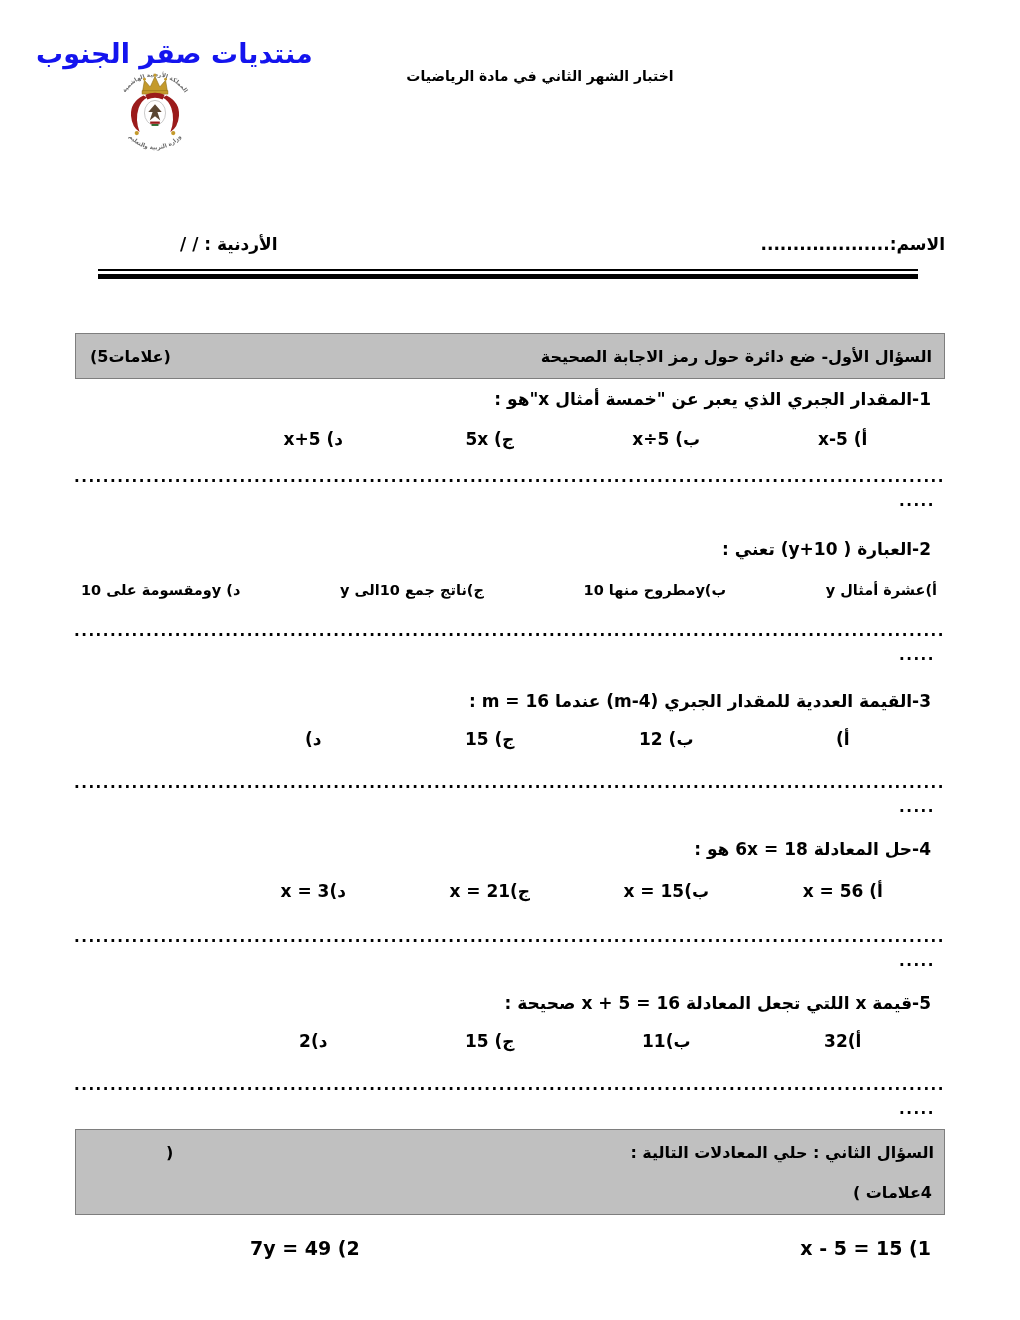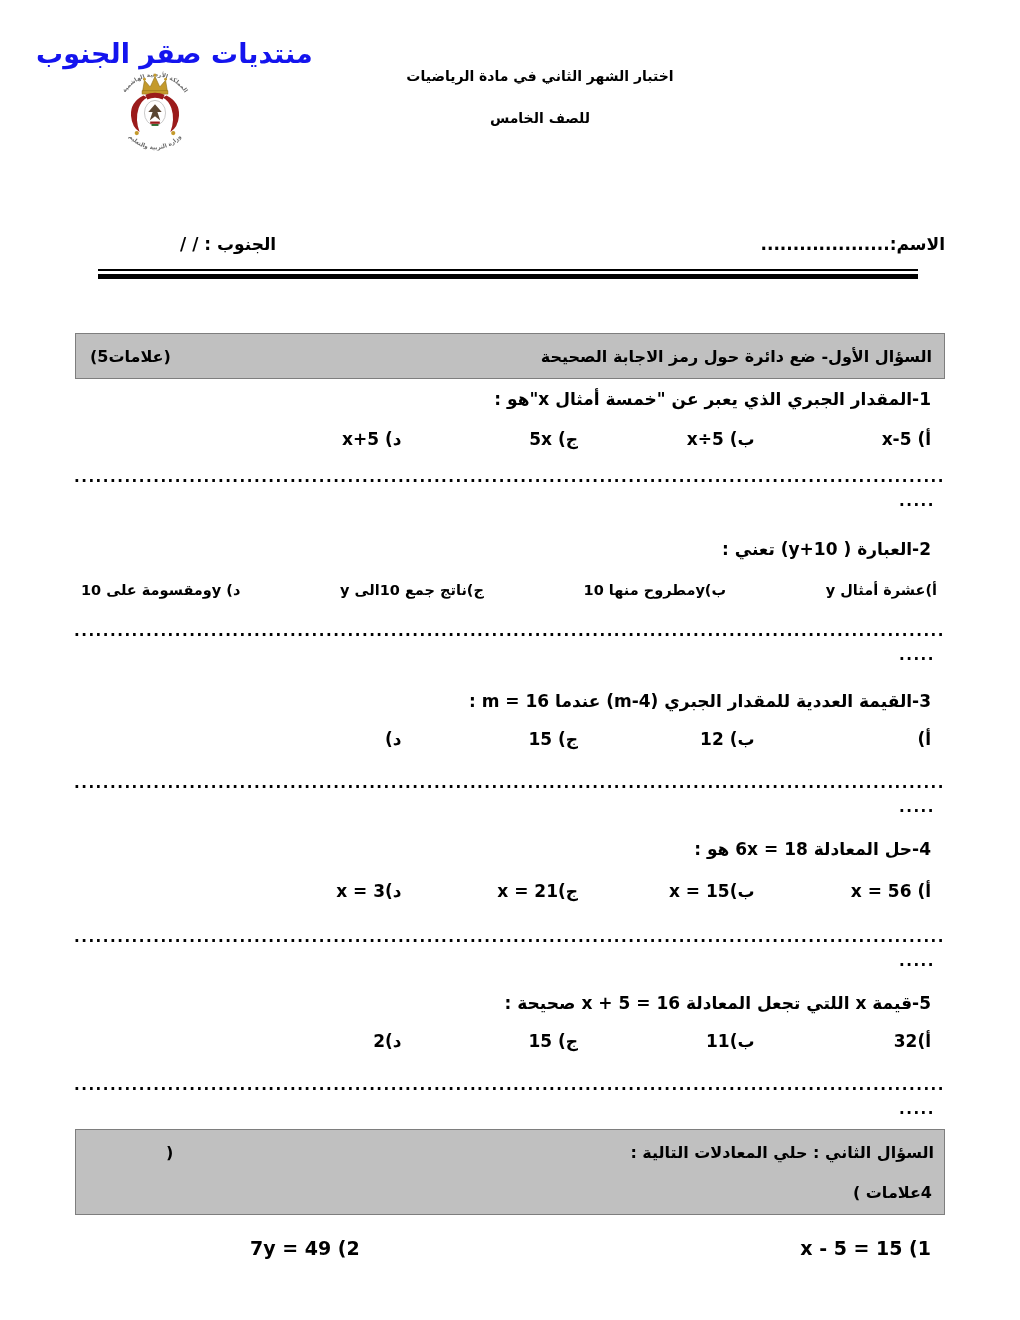--- a/index.html
+++ b/index.html
@@ -21,21 +21,21 @@
   .bar1{height:46px;display:flex;align-items:center;justify-content:space-between;padding:0 12px 0 14px;font-size:16px;}
   .bar2{margin-top:8px;height:86px;padding:10px 10px 0 0;}
   .bar2-line1{display:flex;justify-content:space-between;padding-left:90px;font-size:16px;line-height:26px;}
   .bar2-line2{font-size:16px;line-height:26px;margin-top:14px;padding-right:2px;margin-left:28px;}
 
   .q-title{font-size:17px;font-weight:bold;line-height:24px;padding-right:14px;}
   .q1t{margin-top:8px;} .q2t{margin-top:24px;} .q3t{margin-top:22px;} .q4t{margin-top:18px;} .q5t{margin-top:18px;}
 
   .options{font-weight:bold;}
   .grid4{display:grid;grid-template-columns:repeat(4,1fr);direction:rtl;padding-right:14px;padding-left:150px;font-size:17px;line-height:24px;}
-  .grid4 span{text-align:right;}
+  .grid4 span{text-align:center;}
   .flexrow{display:flex;direction:rtl;justify-content:space-between;padding:0 8px 0 6px;font-size:14.5px;line-height:22px;}
   .o1{margin-top:16px;} .o2{margin-top:18px;} .o3{margin-top:14px;} .o4{margin-top:18px;} .o5{margin-top:14px;}
 
   .dots-block{font-weight:bold;}
   .d1{margin-top:14px;} .d2{margin-top:18px;} .d3{margin-top:20px;} .d4{margin-top:22px;} .d5{margin-top:20px;}
   .dots-full{font-size:15px;letter-spacing:1.5px;line-height:24px;white-space:nowrap;overflow:hidden;width:100%;}
   .dots-short{font-size:15px;letter-spacing:1.5px;line-height:24px;text-align:right;padding-right:10px;}
 
   .equations{margin-top:22px;display:flex;direction:rtl;justify-content:space-between;padding-left:175px;padding-right:14px;font-size:19px;font-weight:bold;}
 </style>
@@ -77,26 +77,25 @@
     <g>
       <ellipse cx="50" cy="53" rx="11" ry="13" fill="#ffffff" stroke="#b0b0b0" stroke-width="0.7"></ellipse>
       <path d="M50,44 L43,52 L47.5,52 L44.5,61 L50,56.5 L55.5,61 L52.5,52 L57,52 Z" fill="#5a4632"></path>
       <rect x="45" y="62" width="10" height="2.4" fill="#9b1b1b"></rect>
       <rect x="46.4" y="64.6" width="7.2" height="2" fill="#2f6b2f"></rect>
     </g>
   </svg>
 
   <div class="exam-header">
     <div>اختبار الشهر الثاني في مادة الرياضيات</div>
-    <div>للصف الخامس</div>
   </div>
 
   <div class="info-row">
     <span>الاسم:....................</span>
-    <span>الجنوب :    /      /</span>
+    <span>الأردنية :    /      /</span>
   </div>
 
   <div class="divider"></div>
 
   <div class="column">
 
     <div class="sec-bar bar1">
       <span>السؤال الأول- ضع دائرة حول رمز الاجابة الصحيحة</span>
       <span>⁦(5علامات)⁩</span>
     </div>

